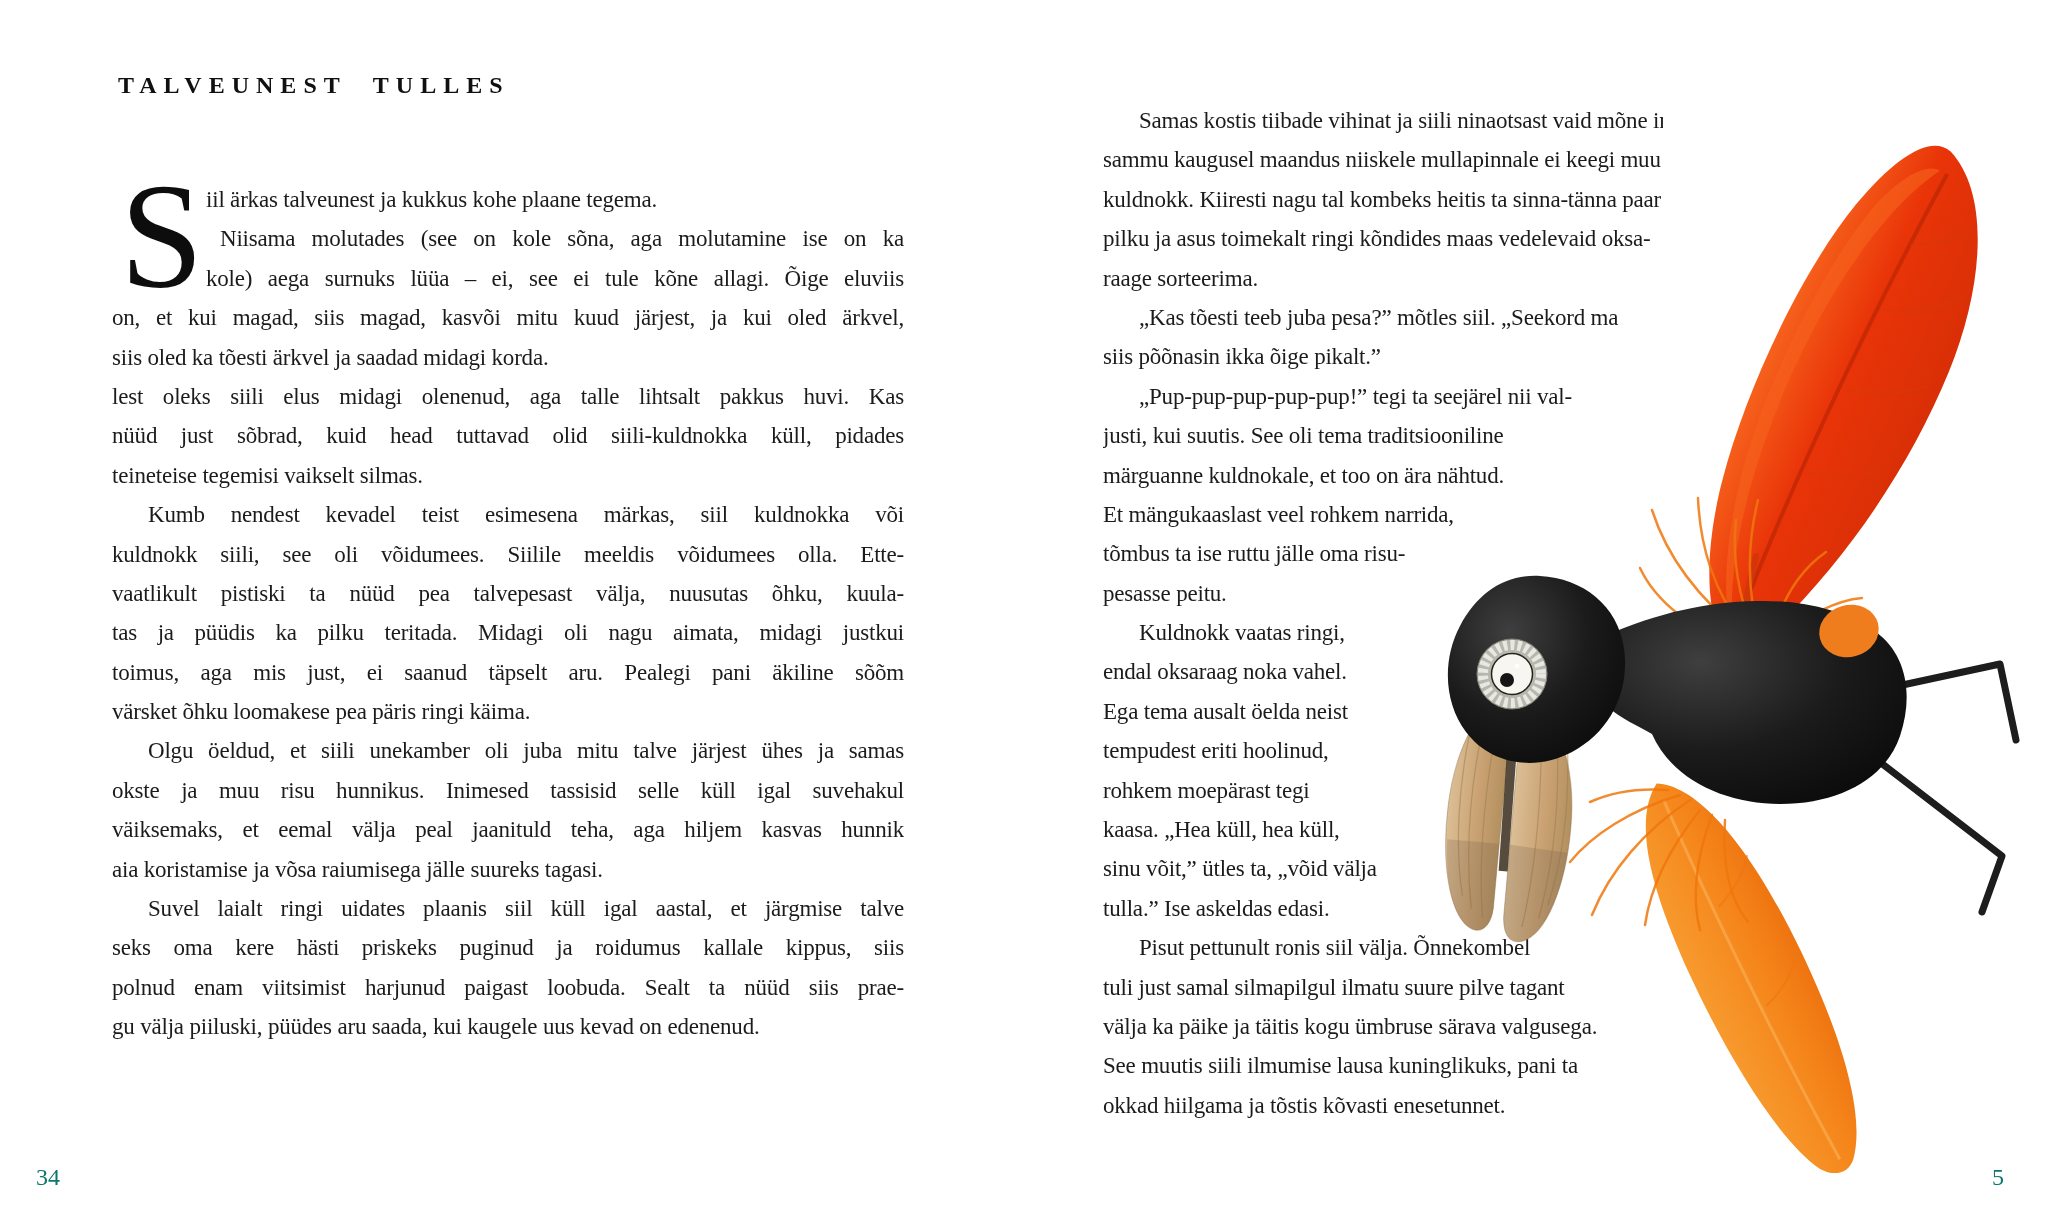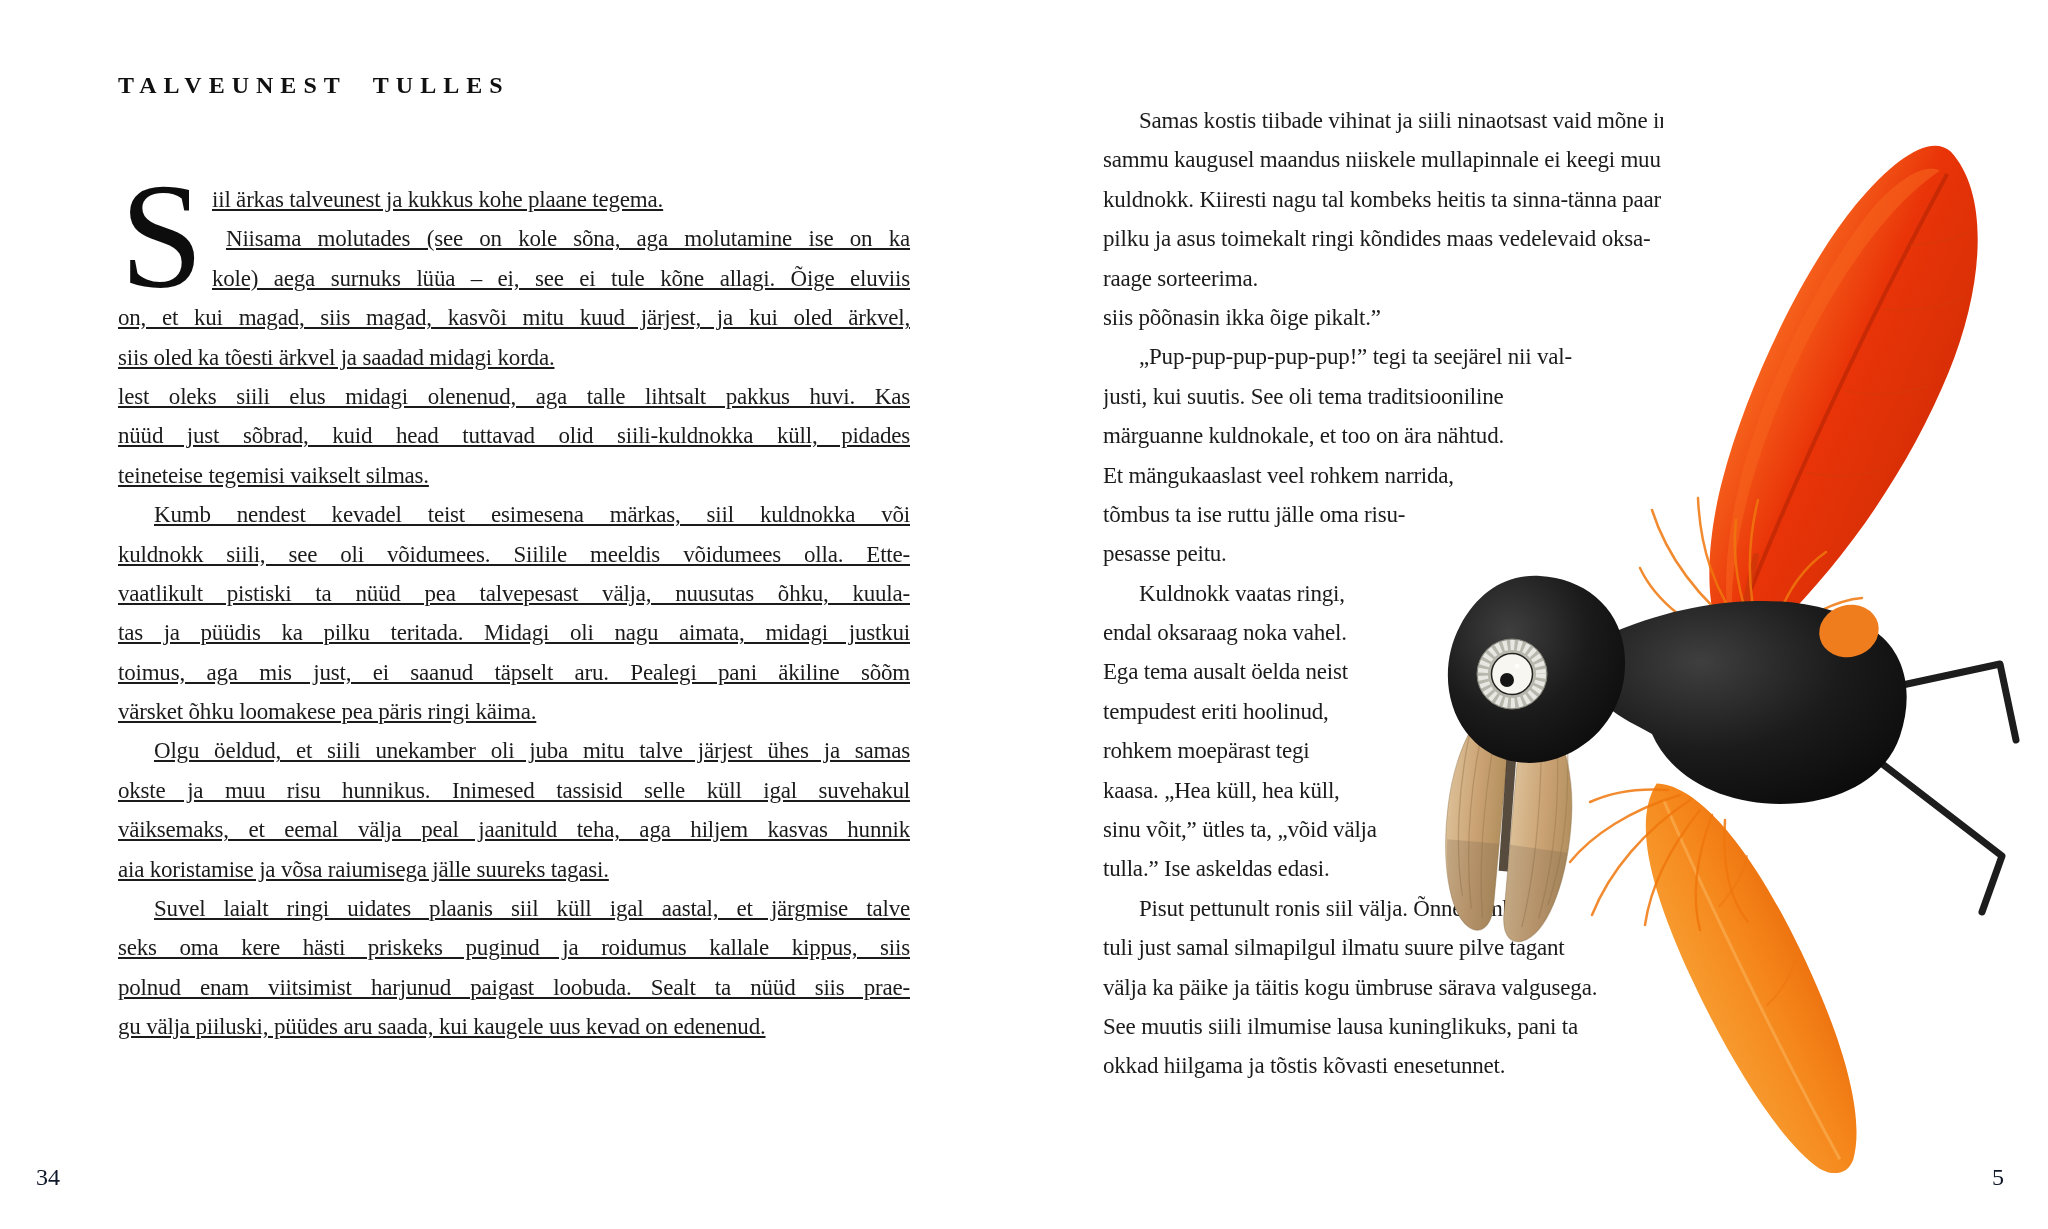--- a/index.html
+++ b/index.html
@@ -7,34 +7,34 @@
     width:2048px; height:1229px; position:relative; overflow:hidden;
     background:#ffffff; color:#1b1b1b;
     font-family:"Liberation Serif", serif;
   }
   .page-title {
     position:absolute; left:118px; top:72px;
     font-size:24px; font-weight:bold; letter-spacing:7px; word-spacing:14px;
     color:#101010; white-space:nowrap;
   }
   .text-col { position:absolute; }
-  #left-col  { left:118px; top:180px; width:792px;text-decoration:underline; }
+  #left-col  { left:112px; top:180px; width:792px; }
   #right-col { left:1103px; top:101px; width:560px; }
   .tline {
     height:39.4px; line-height:39.4px; font-size:23px;
     letter-spacing:-0.2px; overflow:hidden; white-space:nowrap;
   }
   
   #left-col .tline.jl { white-space:normal; text-align:justify; text-align-last:justify; }
   #left-col .tline.ll { white-space:nowrap; text-align:left; }
   .dropcap {
     position:absolute; left:120px; top:161px;
     font-size:150px; line-height:1; font-weight:normal; color:#0d0d0d;
   }
-  .pageno { position:absolute; font-size:24px; color:#0f172a; }
+  .pageno { position:absolute; font-size:24px; color:#0f766e; }
   #pageno-left  { left:36px;  top:1164px; }
   #pageno-right { left:1992px; top:1164px; }
   #bird-svg { position:absolute; left:1400px; top:60px; width:648px; height:1169px; }
 </style>
 </head>
 <body>
 
 <div class="page-title">TALVEUNEST TULLES</div>
 
 <div class="dropcap">S</div>
@@ -62,20 +62,21 @@
     <div class="tline jl">seks oma kere hästi priskeks puginud ja roidumus kallale kippus, siis</div>
     <div class="tline jl">polnud enam viitsimist harjunud paigast loobuda. Sealt ta nüüd siis prae-</div>
     <div class="tline ll">gu välja piiluski, püüdes aru saada, kui kaugele uus kevad on edenenud.</div>
   </div>
 <div id="right-col" class="text-col">
     <div class="tline" style="padding-left: 36px;">Samas kostis tiibade vihinat ja siili ninaotsast vaid mõne inim-</div>
     <div class="tline">sammu kaugusel maandus niiskele mullapinnale ei keegi muu kui</div>
     <div class="tline">kuldnokk. Kiiresti nagu tal kombeks heitis ta sinna-tänna paar</div>
     <div class="tline">pilku ja asus toimekalt ringi kõndides maas vedelevaid oksa-</div>
     <div class="tline">raage sorteerima.</div>
+    <div class="tline" style="padding-left: 36px;">„Kas tõesti teeb juba pesa?” mõtles siil. „Seekord ma</div>
     <div class="tline">siis põõnasin ikka õige pikalt.”</div>
     <div class="tline" style="padding-left: 36px;">„Pup-pup-pup-pup-pup!” tegi ta seejärel nii val-</div>
     <div class="tline">justi, kui suutis. See oli tema traditsiooniline</div>
     <div class="tline">märguanne kuldnokale, et too on ära nähtud.</div>
     <div class="tline">Et mängukaaslast veel rohkem narrida,</div>
     <div class="tline">tõmbus ta ise ruttu jälle oma risu-</div>
     <div class="tline">pesasse peitu.</div>
     <div class="tline" style="padding-left: 36px;">Kuldnokk vaatas ringi,</div>
     <div class="tline">endal oksaraag noka vahel.</div>
     <div class="tline">Ega tema ausalt öelda neist</div>

